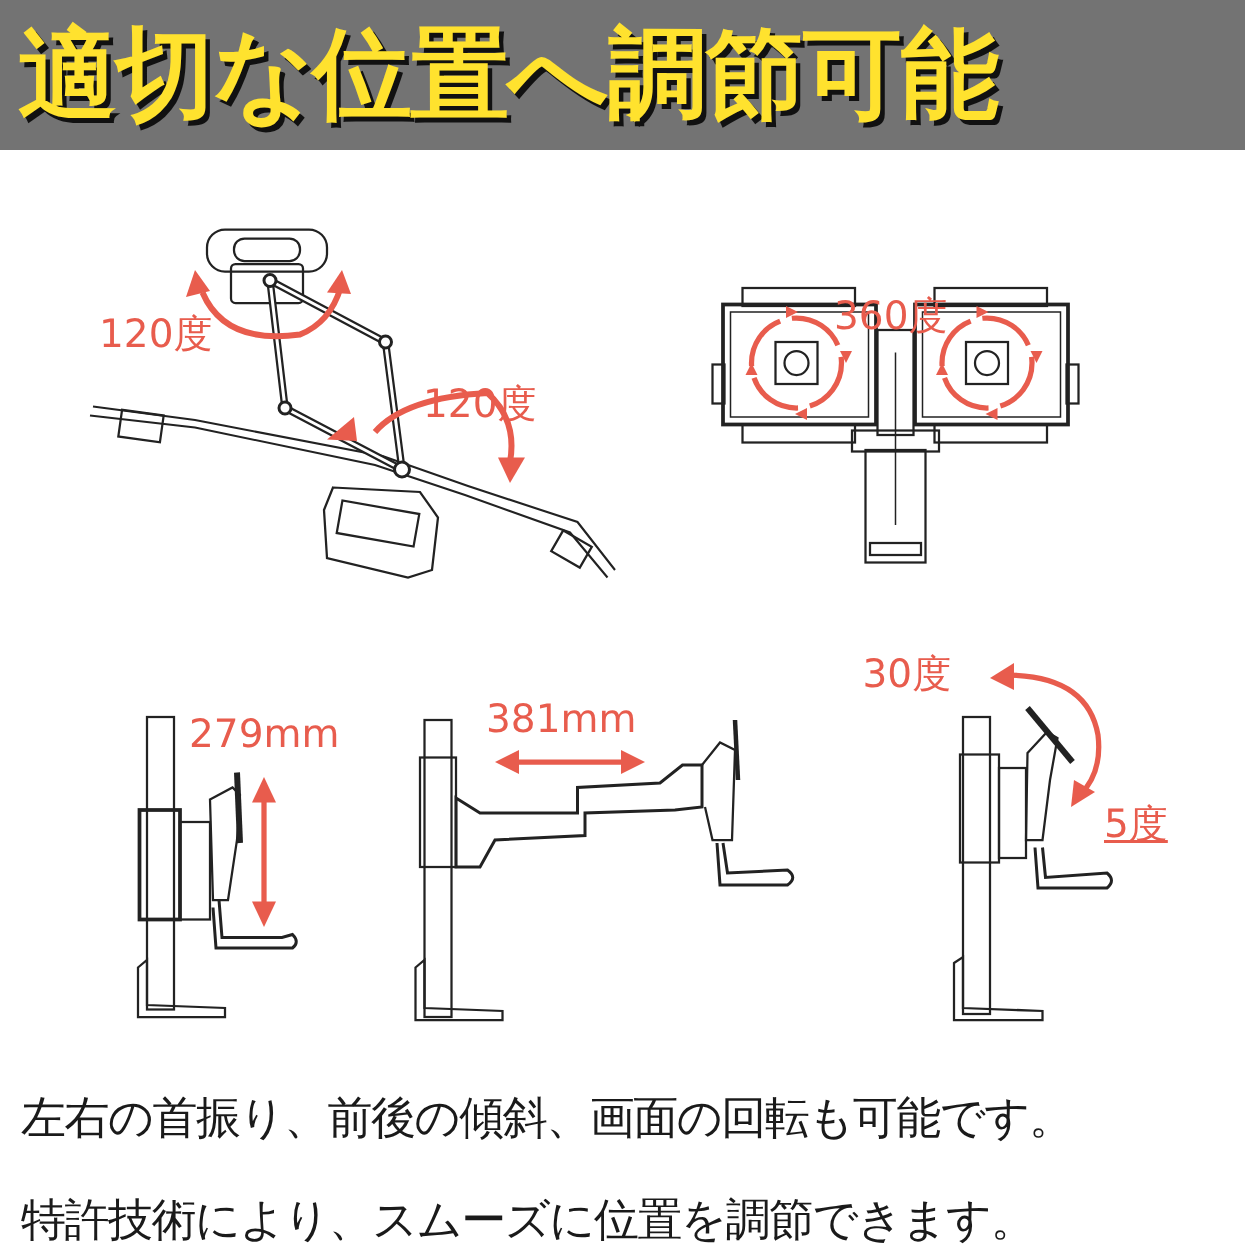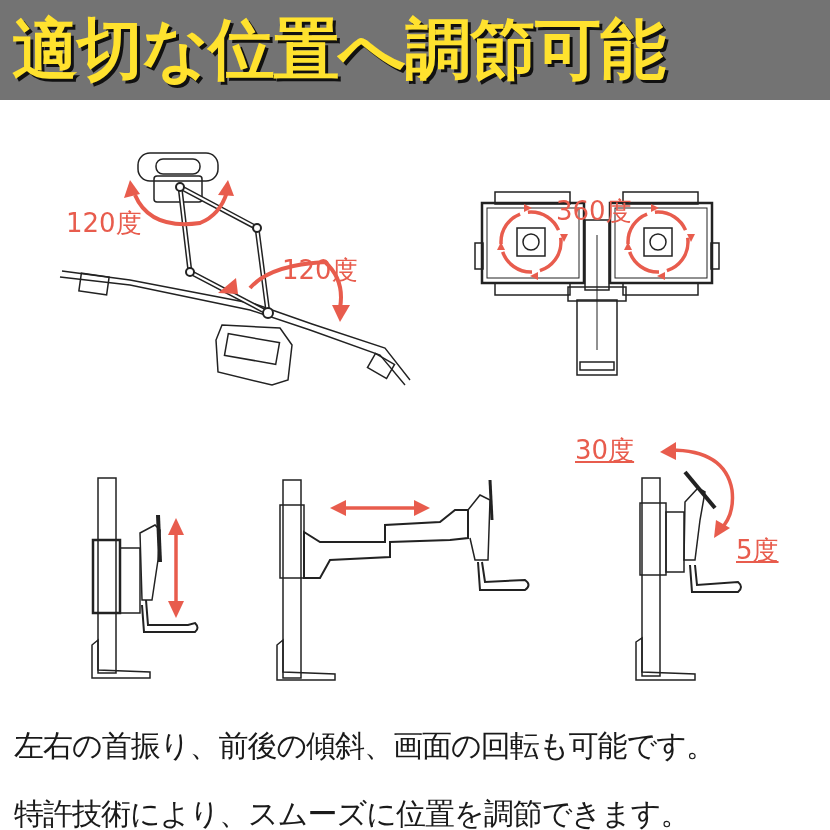--- a/index.html
+++ b/index.html
@@ -136,56 +136,58 @@
       <path d="M60 73 L75 65 L80 70 L78 100 L72 140 L62 140 Z"></path>
       <path d="M62 145 L64 172 L115 172 Q120 168 115 163 L108 165 L68 165 L66 140" stroke-width="2"></path>
     </g>
     <line x1="78" y1="55" x2="80" y2="102" stroke="#222" stroke-width="4"></line>
     <g fill="#e85c4d" stroke="#e85c4d">
       <line x1="96" y1="68" x2="96" y2="148" stroke-width="3.5"></line>
       <polygon points="96,58 88,75 104,75" stroke="none"></polygon>
       <polygon points="96,158 88,141 104,141" stroke="none"></polygon>
     </g>
   </svg>
+  <div class="lbl" style="left:46px;top:15px;">279mm</div>
 </div>
 
 <div class="fig" style="left:270px;top:450px;width:280px;height:250px;">
   <svg width="280" height="250">
     <g fill="none" stroke="#222" stroke-width="1.5">
       <rect x="13" y="30" width="18" height="198"></rect>
       <path d="M7 195 L13 190 L13 222 L65 224 L65 230 L7 230 Z"></path>
       <rect x="10" y="55" width="24" height="73"></rect>
       <path d="M34 82 L50 92 L115 92 L115 75 L170 72 L185 60 L198 60 L198 88 L180 90 L120 92 L120 107 L60 110 L50 128 L34 128 Z" stroke-width="2"></path>
       <path d="M198 60 L210 45 L220 50 L218 110 L205 110 L200 88"></path>
       <path d="M208 112 L210 140 L255 140 Q262 135 255 130 L215 132 L212 112" stroke-width="2"></path>
     </g>
     <line x1="220" y1="30" x2="222" y2="70" stroke="#222" stroke-width="3"></line>
     <g fill="#e85c4d" stroke="#e85c4d">
       <line x1="72" y1="58" x2="148" y2="58" stroke-width="3.5"></line>
       <polygon points="60,58 76,50 76,66" stroke="none"></polygon>
       <polygon points="160,58 144,50 144,66" stroke="none"></polygon>
     </g>
   </svg>
+  <div class="lbl" style="left:54px;top:15px;">381mm</div>
 </div>
 
 <div class="fig" style="left:560px;top:420px;width:240px;height:280px;">
   <svg width="240" height="280">
     <g fill="none" stroke="#222" stroke-width="1.5">
       <rect x="82" y="58" width="18" height="198"></rect>
       <path d="M76 222 L82 218 L82 252 L135 254 L135 260 L76 260 Z"></path>
       <rect x="80" y="83" width="26" height="72"></rect>
       <rect x="106" y="92" width="18" height="60"></rect>
       <path d="M125 82 L138 68 L145 72 L140 100 L135 140 L124 140 Z"></path>
       <path d="M130 145 L132 172 L178 172 Q184 167 178 162 L137 165 L135 145" stroke-width="2"></path>
     </g>
     <line x1="125" y1="52" x2="155" y2="88" stroke="#222" stroke-width="4"></line>
     <path d="M110 30 Q165 30 172 70 Q175 95 160 110" fill="none" stroke="#e85c4d" stroke-width="3.5"></path>
     <g fill="#e85c4d">
       <polygon points="100,32 116,22 116,40"></polygon>
       <polygon points="154,118 156,100 170,108"></polygon>
     </g>
   </svg>
-  <div class="lbl" style="left:15px;top:15px;text-decoration:underline;">30度</div>
+  <div class="lbl" style="left:15px;top:15px;">30度</div>
   <div class="lbl" style="left:176px;top:115px;text-decoration:underline;">5度</div>
 </div>
 
 <div class="caption" style="top:728px;">左右の首振り、前後の傾斜、画面の回転も可能です。</div>
 <div class="caption" style="top:796px;">特許技術により、スムーズに位置を調節できます。</div>
 
 </body></html>

